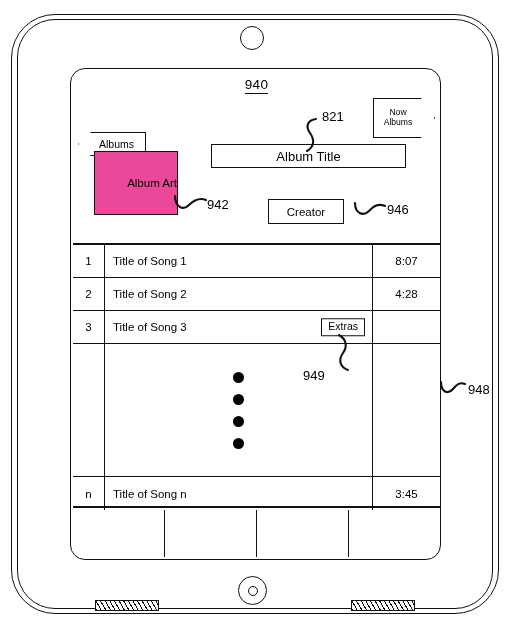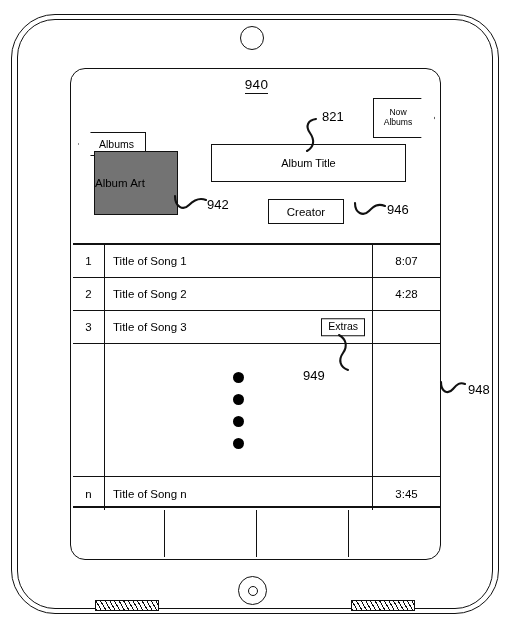--- a/index.html
+++ b/index.html
@@ -84,29 +84,29 @@
   }
   .nav-now .txt{
     position:absolute;inset:0;display:flex;flex-direction:column;
     align-items:center;justify-content:center;padding-right:12px;
     font-size:8.6px;line-height:1.12;text-align:center;
   }
 
   
   .album-art{
     position:absolute;left:23px;top:82px;width:84px;height:64px;
-    border:1.3px solid #111;background:#737373;box-sizing:border-box;
-    display:flex;align-items:center;justify-content:flex-start;
+    border:1.3px solid #111;background:#ec4899;box-sizing:border-box;
+    display:flex;align-items:center;justify-content:flex-end;
     font-size:11.5px;
   }
   .album-title{
-    position:absolute;left:140px;top:75px;width:195px;height:38px;
+    position:absolute;left:140px;top:75px;width:195px;height:24px;
     border:1.3px solid #111;background:#fff;box-sizing:border-box;
     display:flex;align-items:center;justify-content:center;
-    font-size:11px;
+    font-size:13px;
   }
   .creator{
     position:absolute;left:197px;top:130px;width:76px;height:25px;
     border:1.3px solid #111;background:#fff;box-sizing:border-box;
     display:flex;align-items:center;justify-content:center;
     font-size:11.5px;
   }
 
   
   .tracklist{

